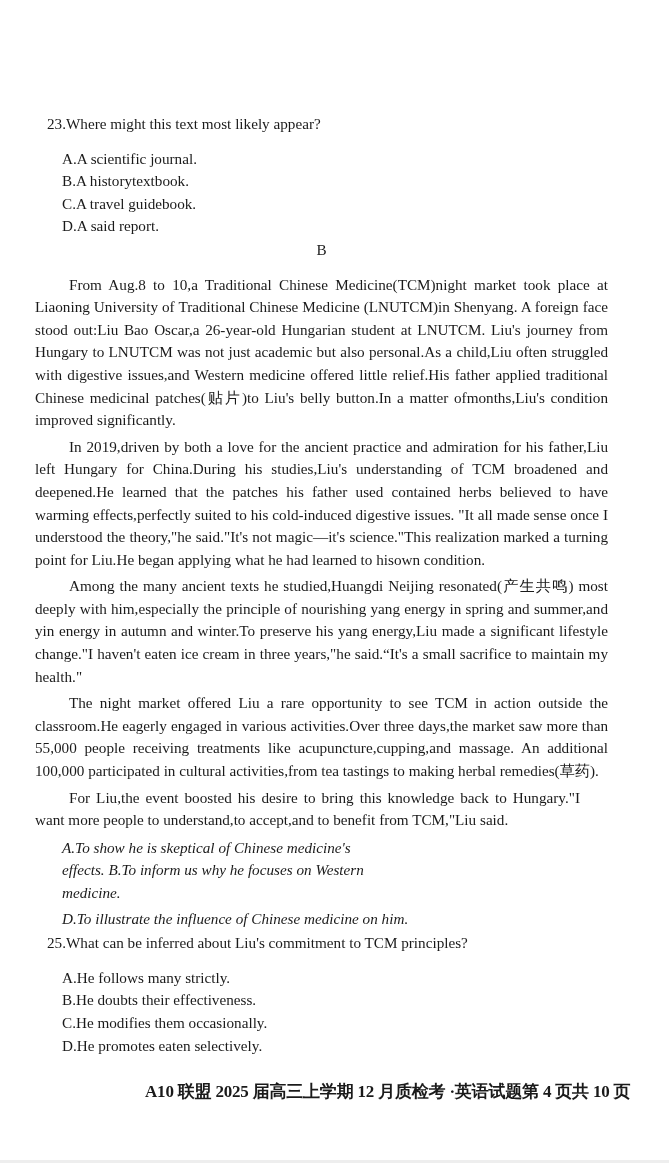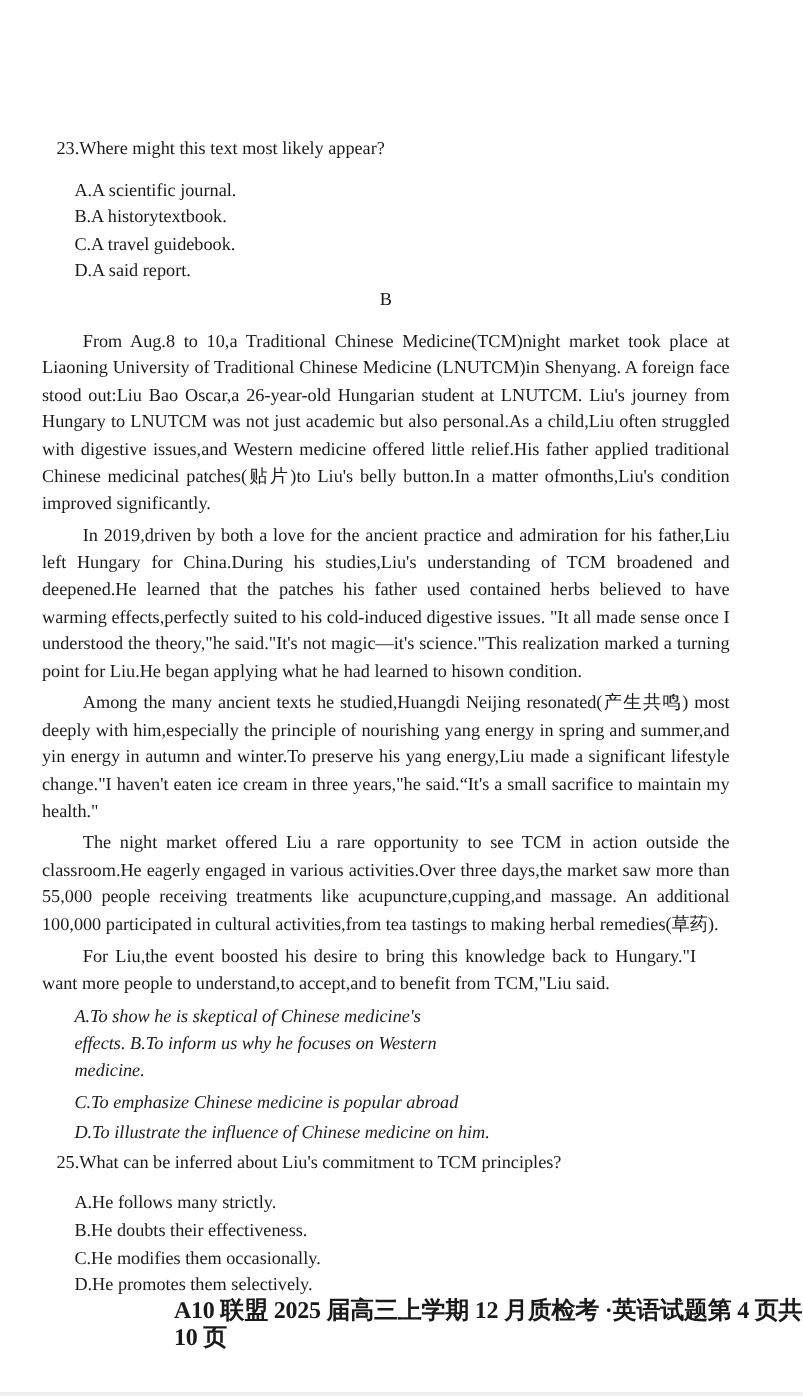--- a/index.html
+++ b/index.html
@@ -18,21 +18,21 @@
   .para { margin: 12px 0 1px 0; text-indent: 34px; text-align: justify; text-align-last: left; }
   .para.gap { margin-top: 4px; }
   .narrow { width: 430px; }
   .narrow .para, .narrow p { text-align: left; }
   .flush { text-indent: 0; margin: 0; }
   .q24-opts { padding-left: 27px; width: 360px; font-style: italic; }
   .q24-opts p { margin: 0; }
   .q24-opts .spaced { margin-top: 3px; }
   .footer {
     position: absolute; left: 145px; top: 1081px;
-    font-size: 20px; font-weight: bold; letter-spacing: -0.2px;
+    font-size: 17px; font-weight: bold; letter-spacing: -0.2px;
     font-family: "Liberation Serif", "DejaVu Serif", serif;
   }
   .bottom-rule {
     position: absolute; left: 0; right: 0; top: 1160px; height: 3px; background: #eeeeee;
   }
 </style>
 </head>
 <body>
 
 <div class="page">
@@ -53,29 +53,28 @@
   <p class="para gap">In 2019,driven by both a love for the ancient practice and admiration for his father,Liu left Hungary for China.During his studies,Liu's understanding of TCM broadened and deepened.He learned that the patches his father used contained herbs believed to have warming effects,perfectly suited to his cold-induced digestive issues. "It all made sense once I understood the theory,"he said."It's not magic—it's science."This realization marked a turning point for Liu.He began applying what he had learned to hisown condition.</p>
   <p class="para gap">Among the many ancient texts he studied,Huangdi Neijing resonated(产生共鸣) most deeply with him,especially the principle of nourishing yang energy in spring and summer,and yin energy in autumn and winter.To preserve his yang energy,Liu made a significant lifestyle change."I haven't eaten ice cream in three years,"he said.“It's a small sacrifice to maintain my health."</p>
   <p class="para gap">The night market offered Liu a rare opportunity to see TCM in action outside the classroom.He eagerly engaged in various activities.Over three days,the market saw more than 55,000 people receiving treatments like acupuncture,cupping,and massage. An additional 100,000 participated in cultural activities,from tea tastings to making herbal remedies(草药).</p>
   <p class="para gap" style="width:545px;">For Liu,the event boosted his desire to bring this knowledge back to Hungary."I want more people to understand,to accept,and to benefit from TCM,"Liu said.</p>
 
 
   <div class="q24-opts" style="margin-top:5px;">
     <p>A.To show he is skeptical of Chinese medicine's</p>
     <p>effects. B.To inform us why he focuses on Western</p>
     <p>medicine.</p>
-    <p class="spaced" style="width:420px;">C.To emphasize Chinese medicine is popular abroad</p>
     <p class="spaced" style="width:440px;">D.To illustrate the influence of Chinese medicine on him.</p>
   </div>
 
   <p class="q-stem" style="margin-top:2px;">25.What can be inferred about Liu's commitment to TCM principles?</p>
   <div class="opts2">
     <span class="opt">A.He follows many strictly.</span>
     <span class="opt">B.He doubts their effectiveness.</span>
   </div>
   <div class="opts2">
     <span class="opt">C.He modifies them occasionally.</span>
-    <span class="opt">D.He promotes them selectively.</span>
+    <span class="opt">D.He promotes eaten selectively.</span>
   </div>
 </div>
 
 <div class="footer">A10 联盟 2025 届高三上学期 12 月质检考 ·英语试题第 4 页共 10 页</div>
 <div class="bottom-rule"></div>
 
 </body></html>

